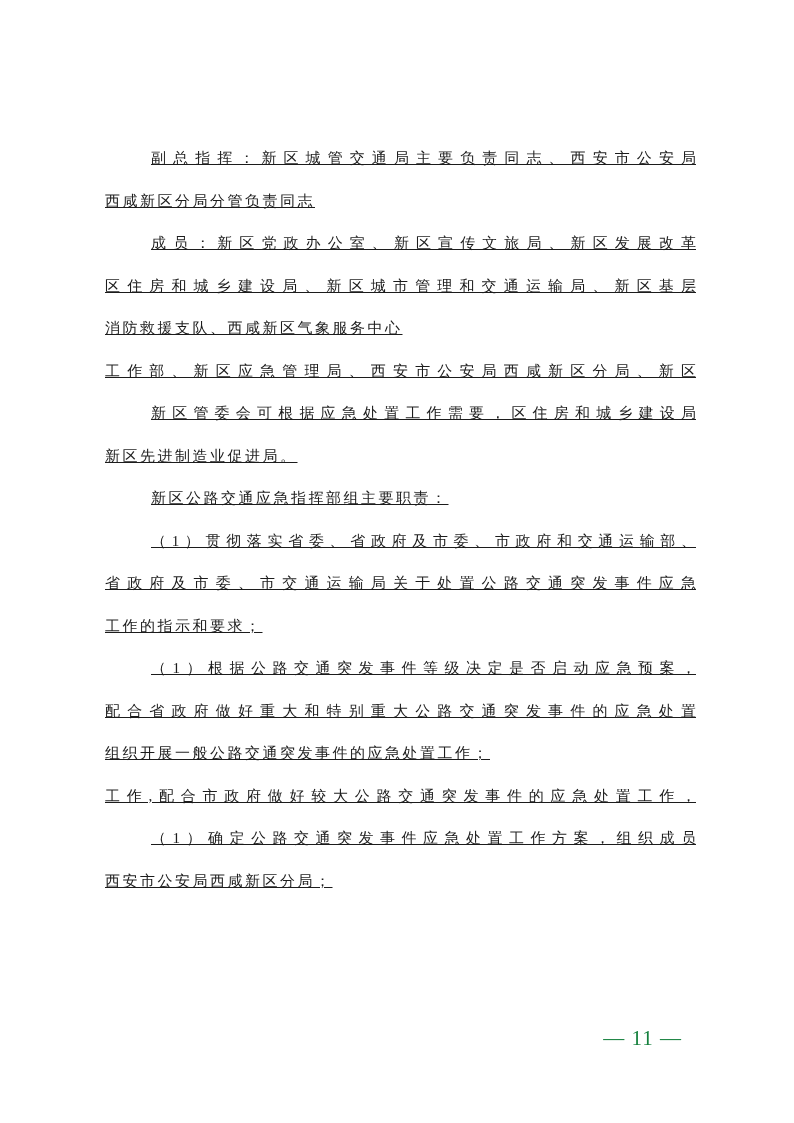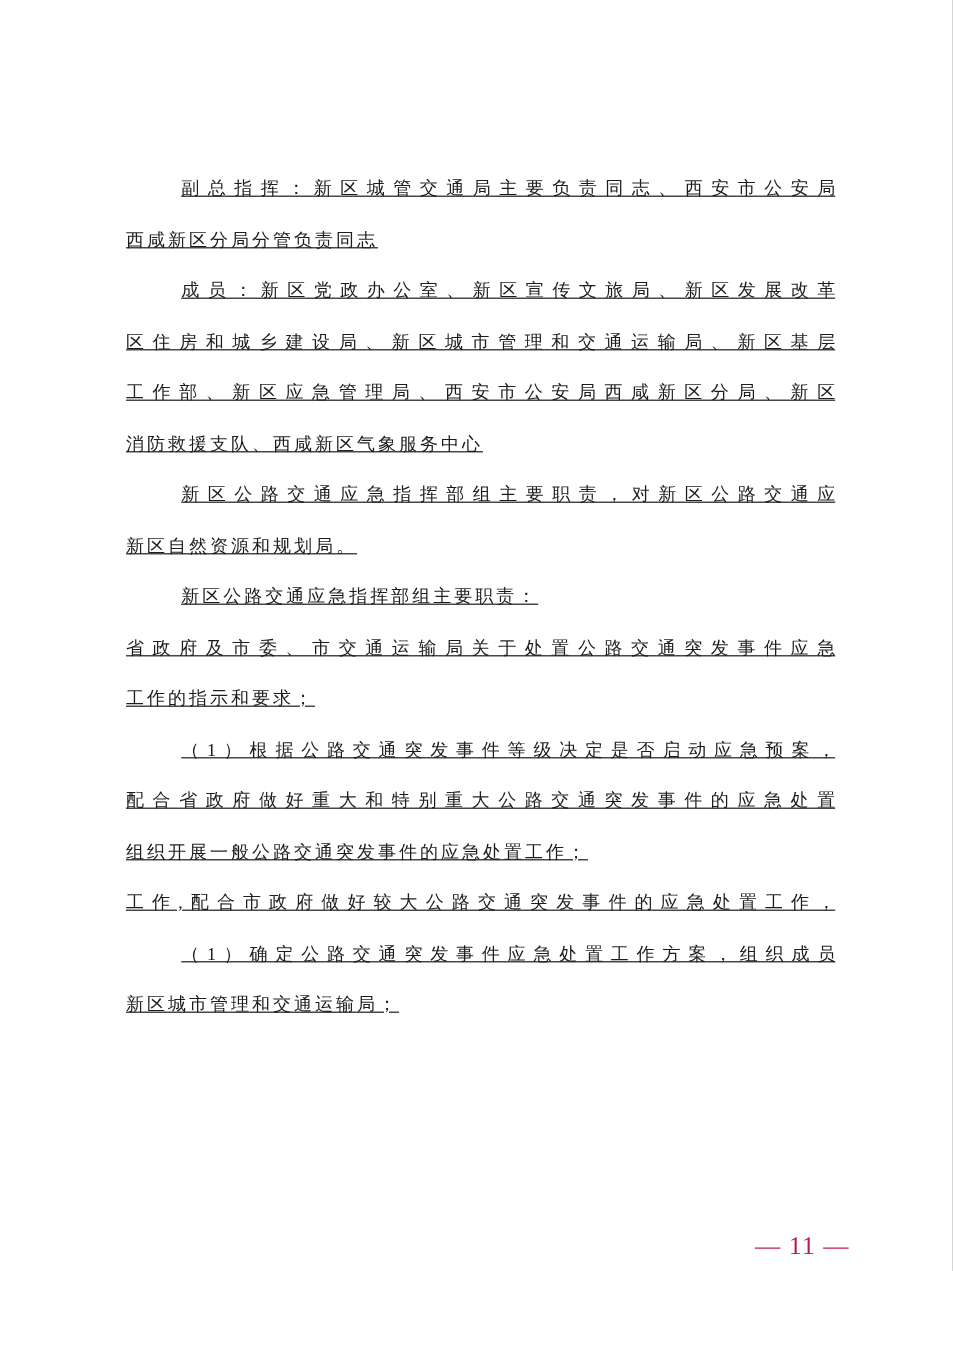--- a/index.html
+++ b/index.html
@@ -44,72 +44,73 @@
   }
   
   .plain {
     letter-spacing: 2.5px;
   }
   .indent {
     text-indent: 46px;
   }
   .page-number {
     position: absolute;
-    left: 117px;
+    left: 91px;
     top: 1023px;
     width: 591px;
     text-align: right;
     font-size: 21px;
     line-height: 30px;
     letter-spacing: 1px;
-    color: #be185d;
+    color: #15803d;
   }
 </style>
 </head>
 <body>
 
 <div class="page">
 
   <div class="doc-body">
 
     <div class="para">
       <div class="line indent jl">副总指挥：新区城管交通局主要负责同志、西安市公安局</div>
       <div class="line plain">西咸新区分局分管负责同志</div>
     </div>
 
     <div class="para">
       <div class="line indent jl">成员：新区党政办公室、新区宣传文旅局、新区发展改革</div>
       <div class="line jl">区住房和城乡建设局、新区城市管理和交通运输局、新区基层</div>
+      <div class="line plain">消防救援支队、西咸新区气象服务中心</div>
       <div class="line jl">工作部、新区应急管理局、西安市公安局西咸新区分局、新区</div>
-      <div class="line plain">消防救援支队、西咸新区气象服务中心</div>
     </div>
 
     <div class="para">
-      <div class="line indent jl">新区公路交通应急指挥部组主要职责，对新区公路交通应</div>
-      <div class="line plain">新区自然资源和规划局。</div>
+      <div class="line indent jl">新区管委会可根据应急处置工作需要，区住房和城乡建设局</div>
+      <div class="line plain">新区先进制造业促进局。</div>
     </div>
 
     <div class="para">
       <div class="line indent plain">新区公路交通应急指挥部组主要职责：</div>
     </div>
 
     <div class="para">
+      <div class="line indent jl">（1）贯彻落实省委、省政府及市委、市政府和交通运输部、</div>
       <div class="line jl">省政府及市委、市交通运输局关于处置公路交通突发事件应急</div>
       <div class="line plain">工作的指示和要求；</div>
     </div>
 
     <div class="para">
       <div class="line indent jl">（1）根据公路交通突发事件等级决定是否启动应急预案，</div>
       <div class="line jl">配合省政府做好重大和特别重大公路交通突发事件的应急处置</div>
       <div class="line plain">组织开展一般公路交通突发事件的应急处置工作；</div>
       <div class="line jl">工作,配合市政府做好较大公路交通突发事件的应急处置工作，</div>
     </div>
 
     <div class="para">
       <div class="line indent jl">（1）确定公路交通突发事件应急处置工作方案，组织成员</div>
-      <div class="line plain">新区城市管理和交通运输局；</div>
+      <div class="line plain">西安市公安局西咸新区分局；</div>
     </div>
 
   </div>
 
   <div class="page-number">— 11 —</div>
 
 </div>
 
 </body></html>

